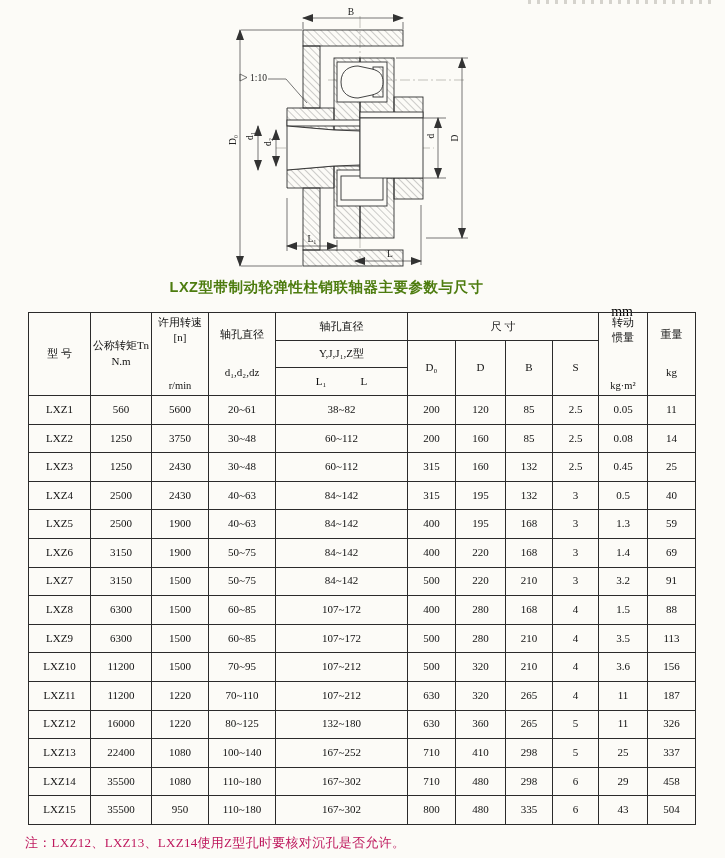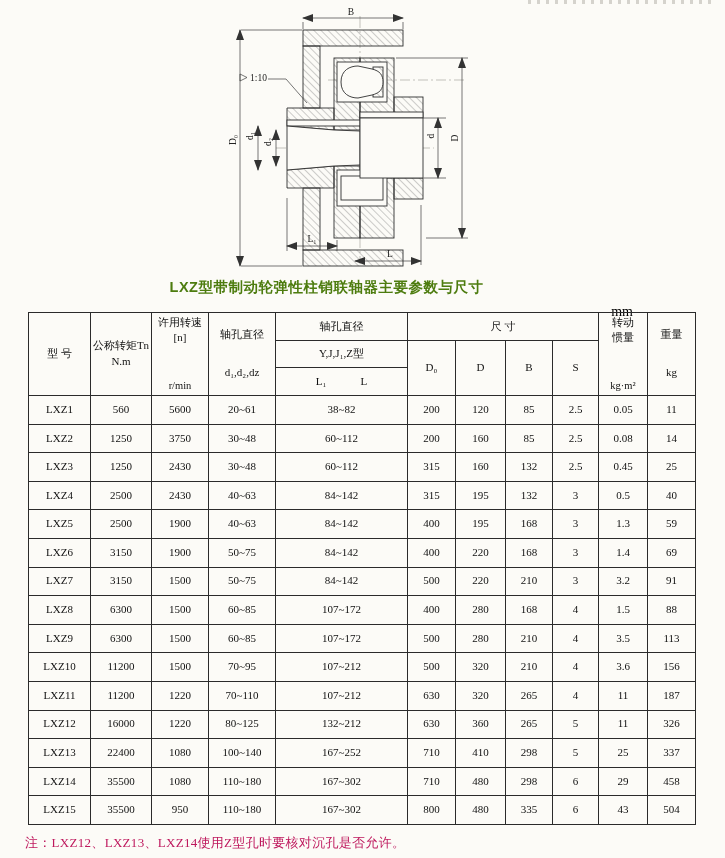--- a/index.html
+++ b/index.html
@@ -364,21 +364,21 @@
         <td>265</td>
         <td>4</td>
         <td>11</td>
         <td>187</td>
       </tr>
       <tr>
         <td>LXZ12</td>
         <td>16000</td>
         <td>1220</td>
         <td>80~125</td>
-        <td>132~212</td>
+        <td>132~180</td>
         <td>630</td>
         <td>360</td>
         <td>265</td>
         <td>5</td>
         <td>11</td>
         <td>326</td>
       </tr>
       <tr>
         <td>LXZ13</td>
         <td>22400</td>

